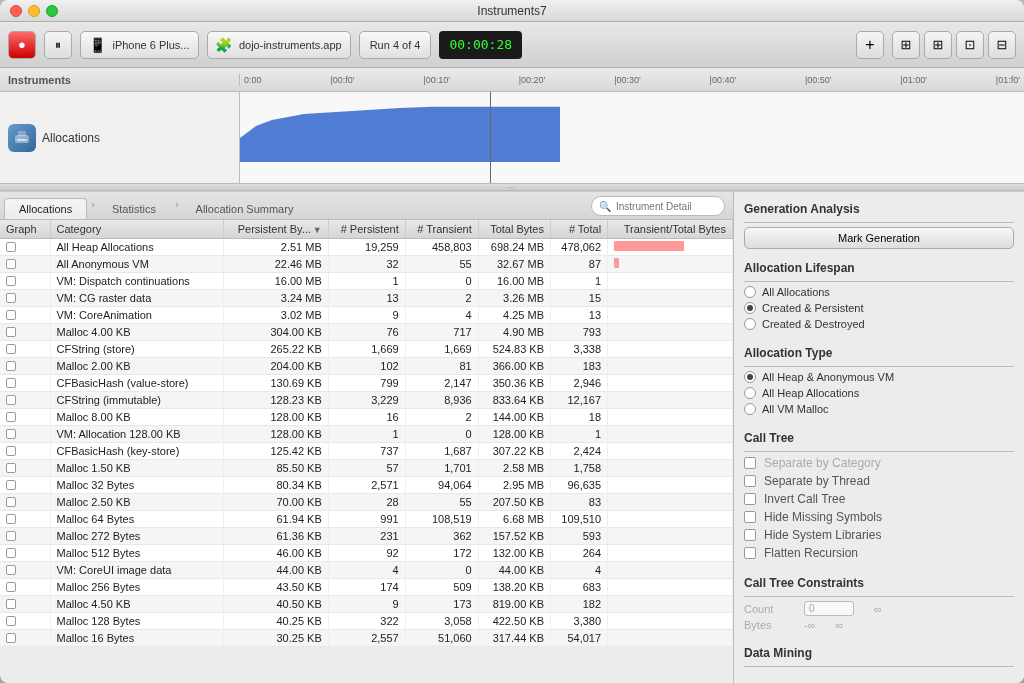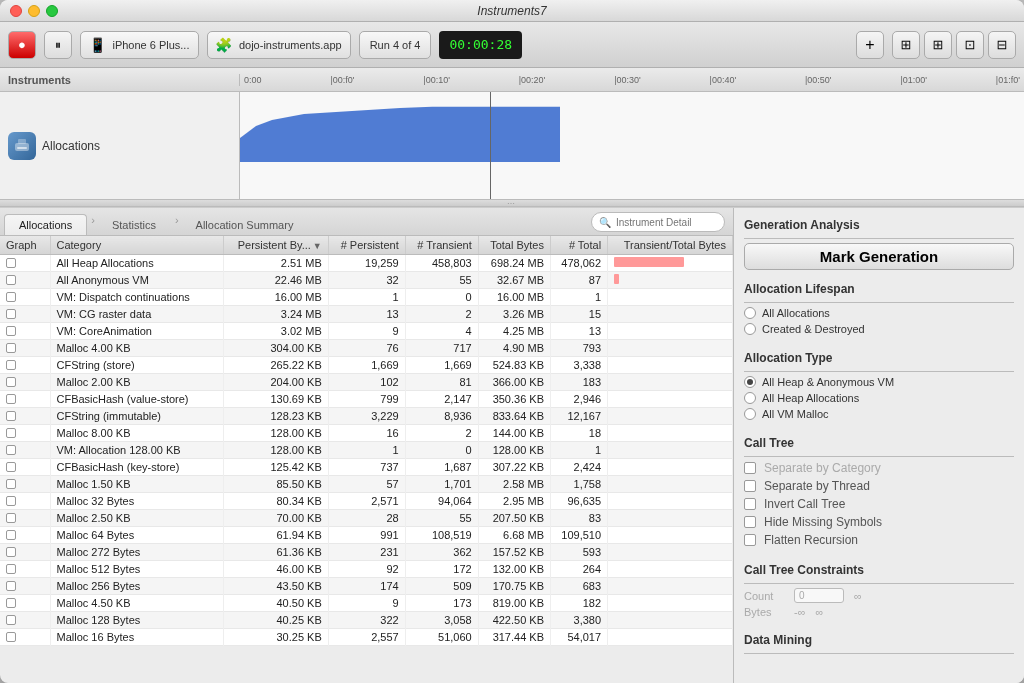--- a/index.html
+++ b/index.html
@@ -25,21 +25,20 @@
     
     .title-bar {
       background: linear-gradient(180deg, #f0f0f0 0%, #d8d8d8 100%);
       height: 22px;
       display: flex;
       align-items: center;
       justify-content: center;
       border-bottom: 1px solid #b0b0b0;
       position: relative;
       border-radius: 8px 8px 0 0;
-      font-style: italic;
     }
     .title-bar-title {
       font-size: 12px;
       color: #333;
       font-weight: 500;
     }
     .traffic-lights {
       position: absolute;
       left: 10px;
       display: flex;
@@ -106,21 +105,21 @@
       display: flex; align-items: center;
     }
     .toolbar-spacer { flex: 1; }
     .toolbar-right-btns {
       display: flex; gap: 4px; align-items: center;
     }
     
     .timeline-area {
       background: #f5f5f5;
       border-bottom: 1px solid #ccc;
-      height: 140px;
+      height: 124px;
       display: flex;
       flex-direction: column;
     }
     .timeline-header {
       display: flex;
       background: linear-gradient(180deg, #ebebeb, #d8d8d8);
       border-bottom: 1px solid #bbb;
       height: 24px;
       align-items: center;
     }
@@ -344,25 +343,24 @@
     .section-divider {
       height: 1px;
       background: #bbb;
       margin: 4px 0;
     }
     .btn-mark-generation {
       background: linear-gradient(180deg, #f8f8f8, #ddd);
       border: 1px solid #aaa;
       border-radius: 5px;
       padding: 4px 12px;
-      font-size: 15px;
+      font-size: 11px;
       cursor: pointer;
       width: 100%;
       text-align: center;
-      font-weight: bold;
     }
     .radio-group { display: flex; flex-direction: column; gap: 4px; margin: 4px 0; }
     .radio-item { display: flex; align-items: center; gap: 6px; font-size: 11px; color: #333; cursor: pointer; }
     .radio-dot {
       width: 12px; height: 12px;
       border-radius: 50%;
       border: 1px solid #999;
       background: white;
       display: flex; align-items: center; justify-content: center;
     }
@@ -377,21 +375,21 @@
     .checkbox-item { display: flex; align-items: center; gap: 8px; font-size: 12px; color: #555; cursor: pointer; }
     .check-box {
       width: 12px; height: 12px;
       border: 1px solid #999;
       background: white;
       border-radius: 2px;
       display: flex; align-items: center; justify-content: center;
     }
     .disabled-text { color: #aaa !important; }
     .constraints-row {
-      display: flex; align-items: center; gap: 10px; margin: 3px 0;
+      display: flex; align-items: center; gap: 20px; margin: 3px 0;
     }
     .constraint-label { font-size: 11px; color: #aaa; width: 40px; }
     .constraint-input {
       width: 50px;
       border: 1px solid #bbb;
       background: #f8f8f8;
       border-radius: 3px;
       padding: 1px 4px;
       font-size: 10px;
       color: #aaa;
@@ -806,25 +804,39 @@
       <td class="col-num">132.00 KB</td>
       <td class="col-num">264</td>
       <td></td>
     </tr>
               <tr>
       <td class="col-graph">
         <div class="checkbox-cell">
           <div class="mini-checkbox"></div>
         </div>
       </td>
+      <td class="col-category">VM: CoreUI image data</td>
+      <td class="col-num">44.00 KB</td>
+      <td class="col-num">4</td>
+      <td class="col-num">0</td>
+      <td class="col-num">44.00 KB</td>
+      <td class="col-num">4</td>
+      <td></td>
+    </tr>
+              <tr>
+      <td class="col-graph">
+        <div class="checkbox-cell">
+          <div class="mini-checkbox"></div>
+        </div>
+      </td>
       <td class="col-category">Malloc 256 Bytes</td>
       <td class="col-num">43.50 KB</td>
       <td class="col-num">174</td>
       <td class="col-num">509</td>
-      <td class="col-num">170.75 KB</td>
+      <td class="col-num">138.20 KB</td>
       <td class="col-num">683</td>
       <td></td>
     </tr>
               <tr>
       <td class="col-graph">
         <div class="checkbox-cell">
           <div class="mini-checkbox"></div>
         </div>
       </td>
       <td class="col-category">Malloc 4.50 KB</td>
@@ -878,20 +890,24 @@
 
       <div>
         <div class="section-title">Allocation Lifespan</div>
         <div class="section-divider"></div>
         <div class="radio-group">
           <div class="radio-item">
             <div class="radio-dot"></div>
             <span>All Allocations</span>
           </div>
           <div class="radio-item">
+            <div class="radio-dot selected"></div>
+            <span>Created &amp; Persistent</span>
+          </div>
+          <div class="radio-item">
             <div class="radio-dot"></div>
             <span>Created &amp; Destroyed</span>
           </div>
         </div>
       </div>
 
       <div>
         <div class="section-title">Allocation Type</div>
         <div class="section-divider"></div>
         <div class="radio-group">
@@ -925,20 +941,24 @@
           <div class="checkbox-item">
             <div class="check-box"></div>
             <span>Invert Call Tree</span>
           </div>
           <div class="checkbox-item">
             <div class="check-box"></div>
             <span>Hide Missing Symbols</span>
           </div>
           <div class="checkbox-item">
             <div class="check-box"></div>
+            <span>Hide System Libraries</span>
+          </div>
+          <div class="checkbox-item">
+            <div class="check-box"></div>
             <span>Flatten Recursion</span>
           </div>
         </div>
       </div>
 
       <div>
         <div class="section-title">Call Tree Constraints</div>
         <div class="section-divider"></div>
         <div class="constraints-row">
           <span class="constraint-label">Count</span>

